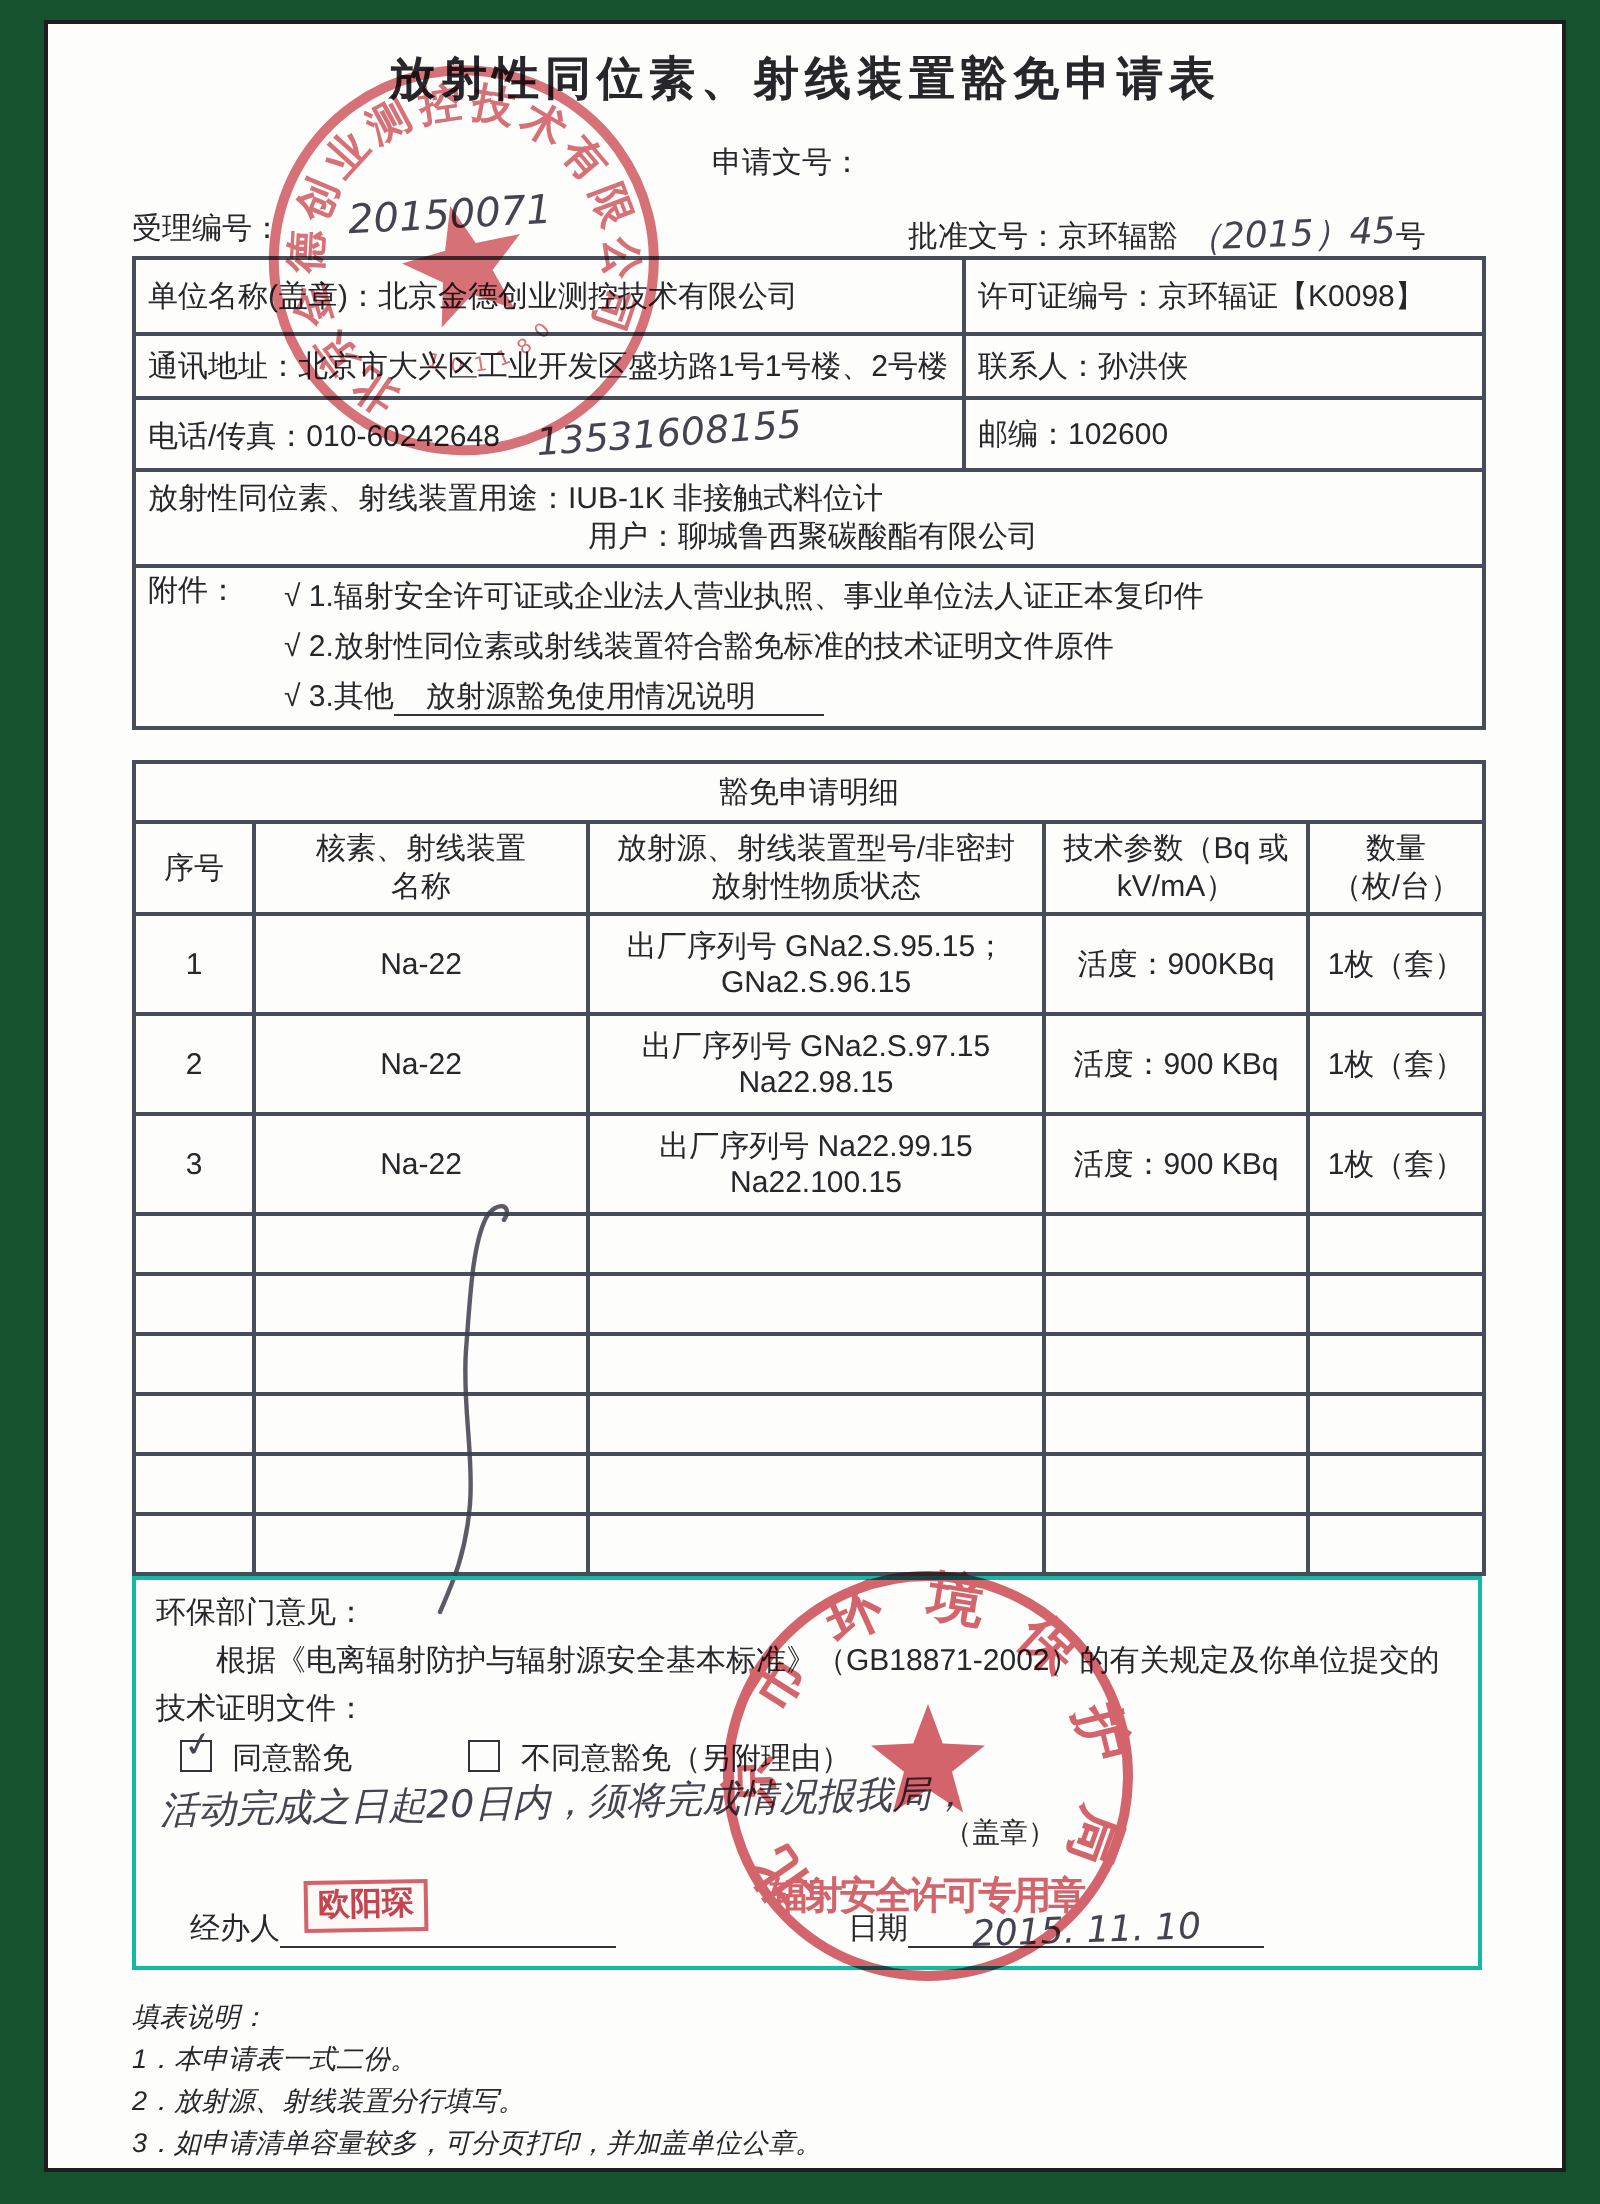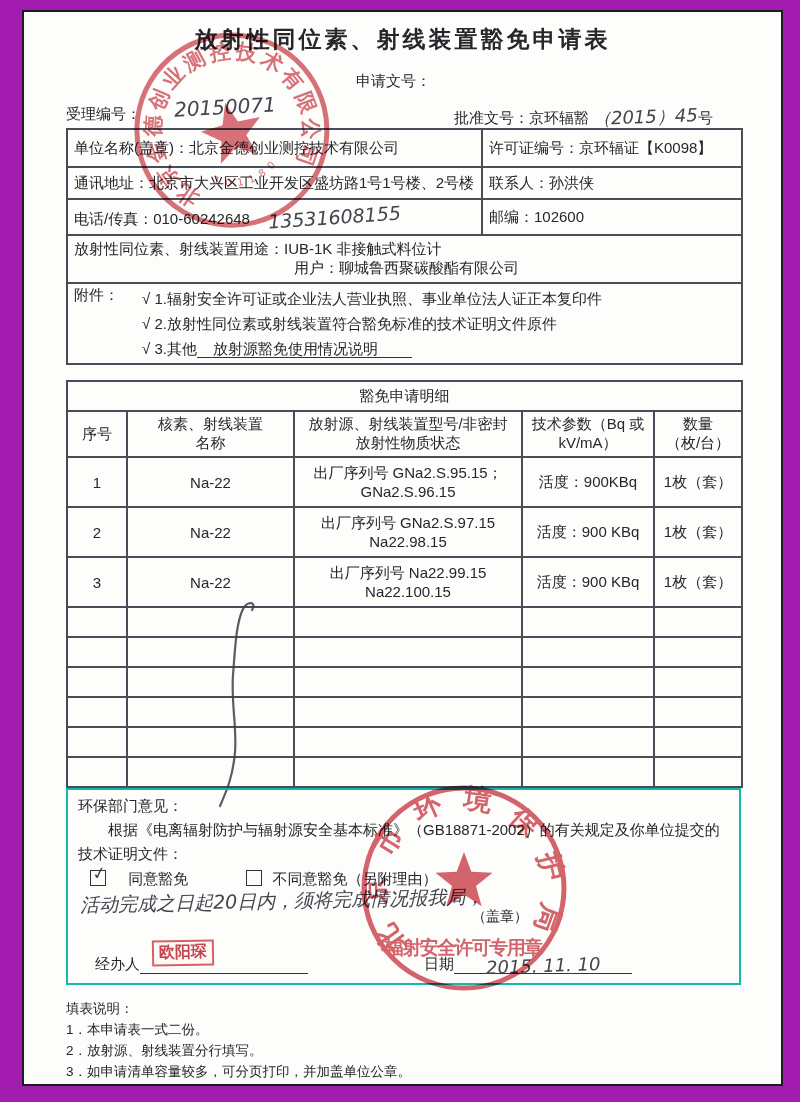--- a/index.html
+++ b/index.html
@@ -1,16 +1,16 @@
 <!DOCTYPE html>
 <html><head>
 <meta charset="utf-8">
 <style>
   html,body{margin:0;padding:0;}
-  .canvas{position:relative;width:800px;height:1102px;background:#a21caf;overflow:hidden;
+  .canvas{position:relative;width:800px;height:1102px;background:#14532d;overflow:hidden;
           font-family:"Liberation Sans","DejaVu Sans",sans-serif;color:#26262b;}
   .page{position:absolute;left:22px;top:10px;width:757px;height:1072px;
         background:#fdfdfb;border:2px solid #1d1d1f;}
   .abs{position:absolute;}
   .title{top:12px;left:0;width:100%;text-align:center;font-size:23px;font-weight:bold;letter-spacing:3px;}
   .lbl{font-size:15px;}
   .hand{font-family:"DejaVu Sans",sans-serif;font-style:italic;color:#44434f;}
   table{border-collapse:collapse;table-layout:fixed;}
   td{border:2px solid #474d59;font-size:15px;padding:2px 6px;vertical-align:middle;overflow:hidden;}
   .info-table td{text-align:left;}
@@ -181,39 +181,39 @@
       <path d="M 228 598 C 233 590 224 588 219 597 C 212 611 211 638 209 663 C 207 690 213 716 211 740 C 209 764 203 778 196 794" fill="none" stroke="#3f3e4a" stroke-width="2.2" stroke-linecap="round" opacity="0.85"></path>
     </svg>
 
     <div class="abs opinion" style="left:42px;top:776px;width:671px;height:193px;">
       <div class="abs" style="left:10px;top:7px;">环保部门意见：</div>
       <div class="abs" style="left:10px;top:31px;width:650px;text-indent:30px;">根据《电离辐射防护与辐射源安全基本标准》（GB18871-2002）的有关规定及你单位提交的</div>
       <div class="abs" style="left:10px;top:55px;">技术证明文件：</div>
 
       <div class="abs" style="left:22px;top:80px;">
         <span class="cbx"><span class="tick hand">✓</span></span>
-        <span style="margin-left:18px;font-family:Liberation Serif, serif;">同意豁免</span>
+        <span style="margin-left:6px;font-family:Liberation Serif, serif;">同意豁免</span>
         <span class="cbx" style="margin-left:54px;"></span>
         <span style="margin-left:6px;">不同意豁免（另附理由）</span>
       </div>
 
       <div class="abs hand" style="left:12px;top:98px;width:440px;font-size:19px;transform:rotate(-1.2deg);">活动完成之日起20日内，须将完成情况报我局，</div>
       <div class="abs" style="left:404px;top:118px;font-size:14px;">（盖章）</div>
 
       <div class="abs" style="left:27px;top:165px;">
         <span>经办人</span><span class="sigline" style="width:168px;"></span>
       </div>
       <div class="abs" style="left:356px;top:165px;">
         <span>日期</span><span class="sigline" style="width:178px;text-align:center;"><span class="hand" style="font-size:18px;display:inline-block;transform:rotate(-2deg);">2015. 11. 10</span></span>
       </div>
 
       <div class="abs namestamp" style="left:84px;top:150px;">欧阳琛</div>
     </div>
 
-    <div class="abs notes" style="left:42px;top:986px;">
+    <div class="abs notes" style="left:42px;top:986px;font-style:italic;">
       <div>填表说明：</div>
       <div>1．本申请表一式二份。</div>
       <div>2．放射源、射线装置分行填写。</div>
       <div>3．如申请清单容量较多，可分页打印，并加盖单位公章。</div>
     </div>
 
     <svg class="abs stamp" style="left:106px;top:16px;transform:rotate(-14deg);opacity:.78;" width="205" height="205" viewBox="0 0 205 205">
       <defs>
         <path id="coRing" d="M 55.7 157.2 A 72 72 0 1 1 148.3 157.2" fill="none"></path>
         <path id="coSerial" d="M 67.5 146.1 A 56 56 0 0 0 136.5 146.1" fill="none"></path>

